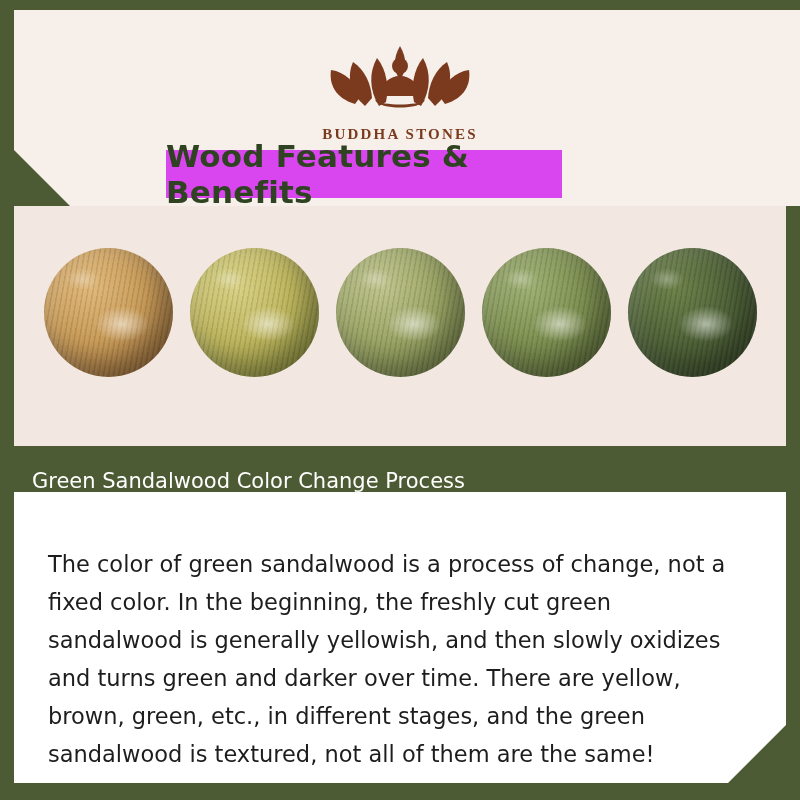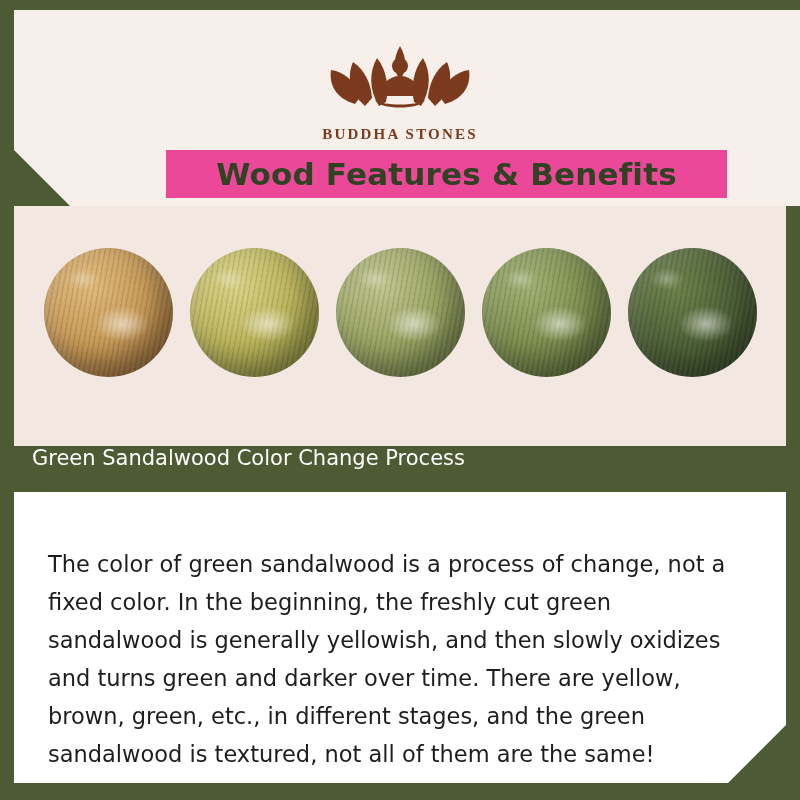--- a/index.html
+++ b/index.html
@@ -52,23 +52,23 @@
     letter-spacing: 2.2px;
     color: #7b3a1d;
     font-weight: bold;
     font-family: "Liberation Serif", serif;
   }
 
   .title-band {
     position: absolute;
     left: 152px;
     top: 140px;
-    width: 561px;
+    width: 396px;
     height: 48px;
-    background: #ec4899;
+    background: #d946ef;
     display: flex;
     align-items: center;
     justify-content: center;
   }
   .title-band .title-text {
     font-size: 31px;
     font-weight: bold;
     color: #2f4322;
     letter-spacing: 0.2px;
     font-family: "DejaVu Sans", sans-serif;
@@ -125,26 +125,26 @@
     border-radius: 50%;
     left: 22px;
     top: 20px;
     background: radial-gradient(ellipse at center, rgba(255,255,255,0.30), rgba(255,255,255,0) 70%);
   }
 
   
   .section-band {
     position: absolute;
     left: 14px;
-    top: 446px;
+    top: 458px;
     width: 560px;
     height: 46px;
     background: #4c5b33;
     display: flex;
-    align-items: flex-start;
+    align-items: center;
   }
   .section-band .section-label {
     color: #ffffff;
     font-size: 21px;
     padding-left: 18px;
     font-family: "DejaVu Sans", sans-serif;
   }
   .section-band-tail {
     position: absolute;
     left: 574px;

